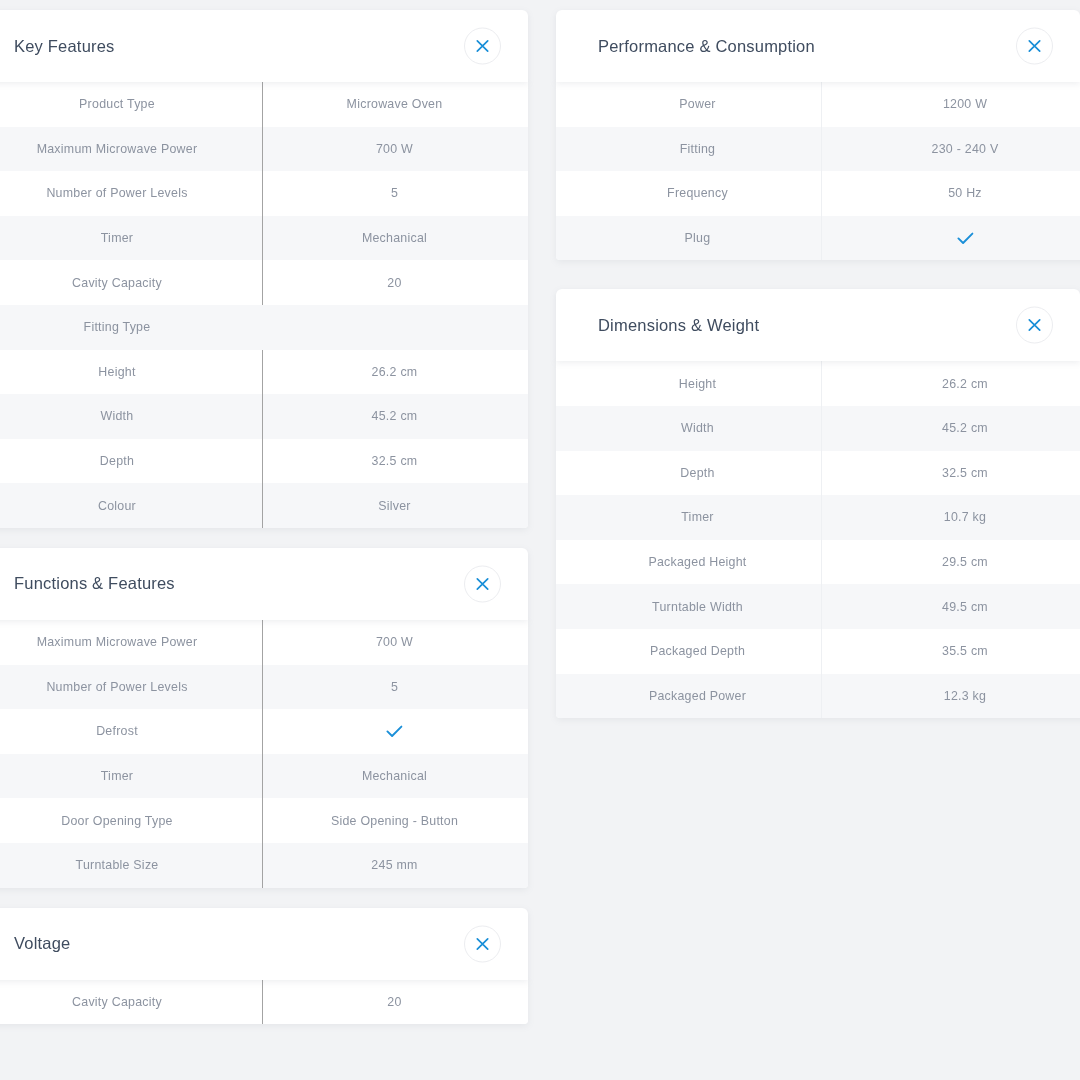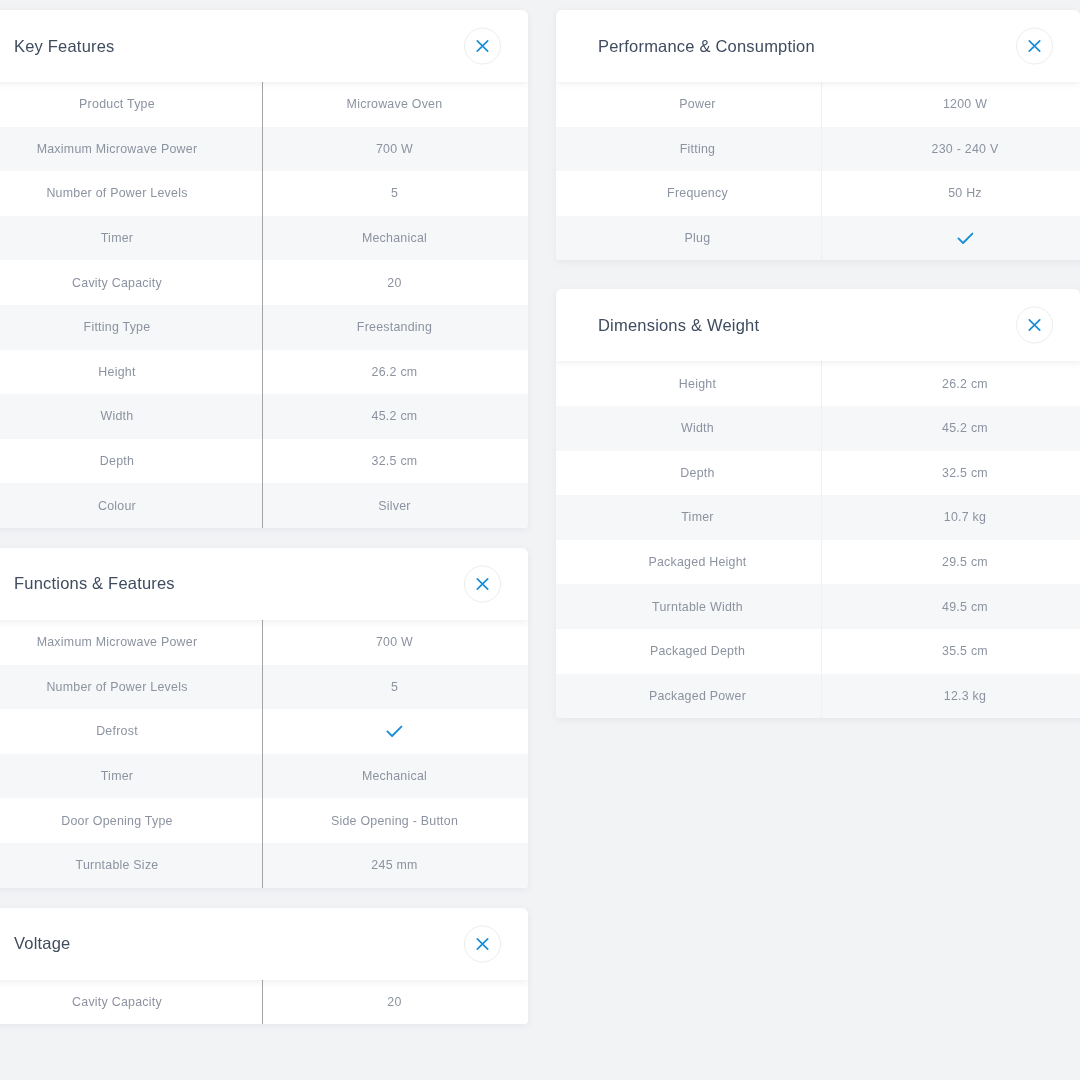--- a/index.html
+++ b/index.html
@@ -148,21 +148,20 @@
           <div class="spec-row alt">
             <div class="spec-label">Timer</div>
             <div class="spec-value">Mechanical</div>
           </div>
           <div class="spec-row">
             <div class="spec-label">Cavity Capacity</div>
             <div class="spec-value">20</div>
           </div>
           <div class="spec-row alt">
             <div class="spec-label">Fitting Type</div>
-            <div class="spec-value">Freestanding</div>
           </div>
           <div class="spec-row">
             <div class="spec-label">Height</div>
             <div class="spec-value">26.2 cm</div>
           </div>
           <div class="spec-row alt">
             <div class="spec-label">Width</div>
             <div class="spec-value">45.2 cm</div>
           </div>
           <div class="spec-row">

